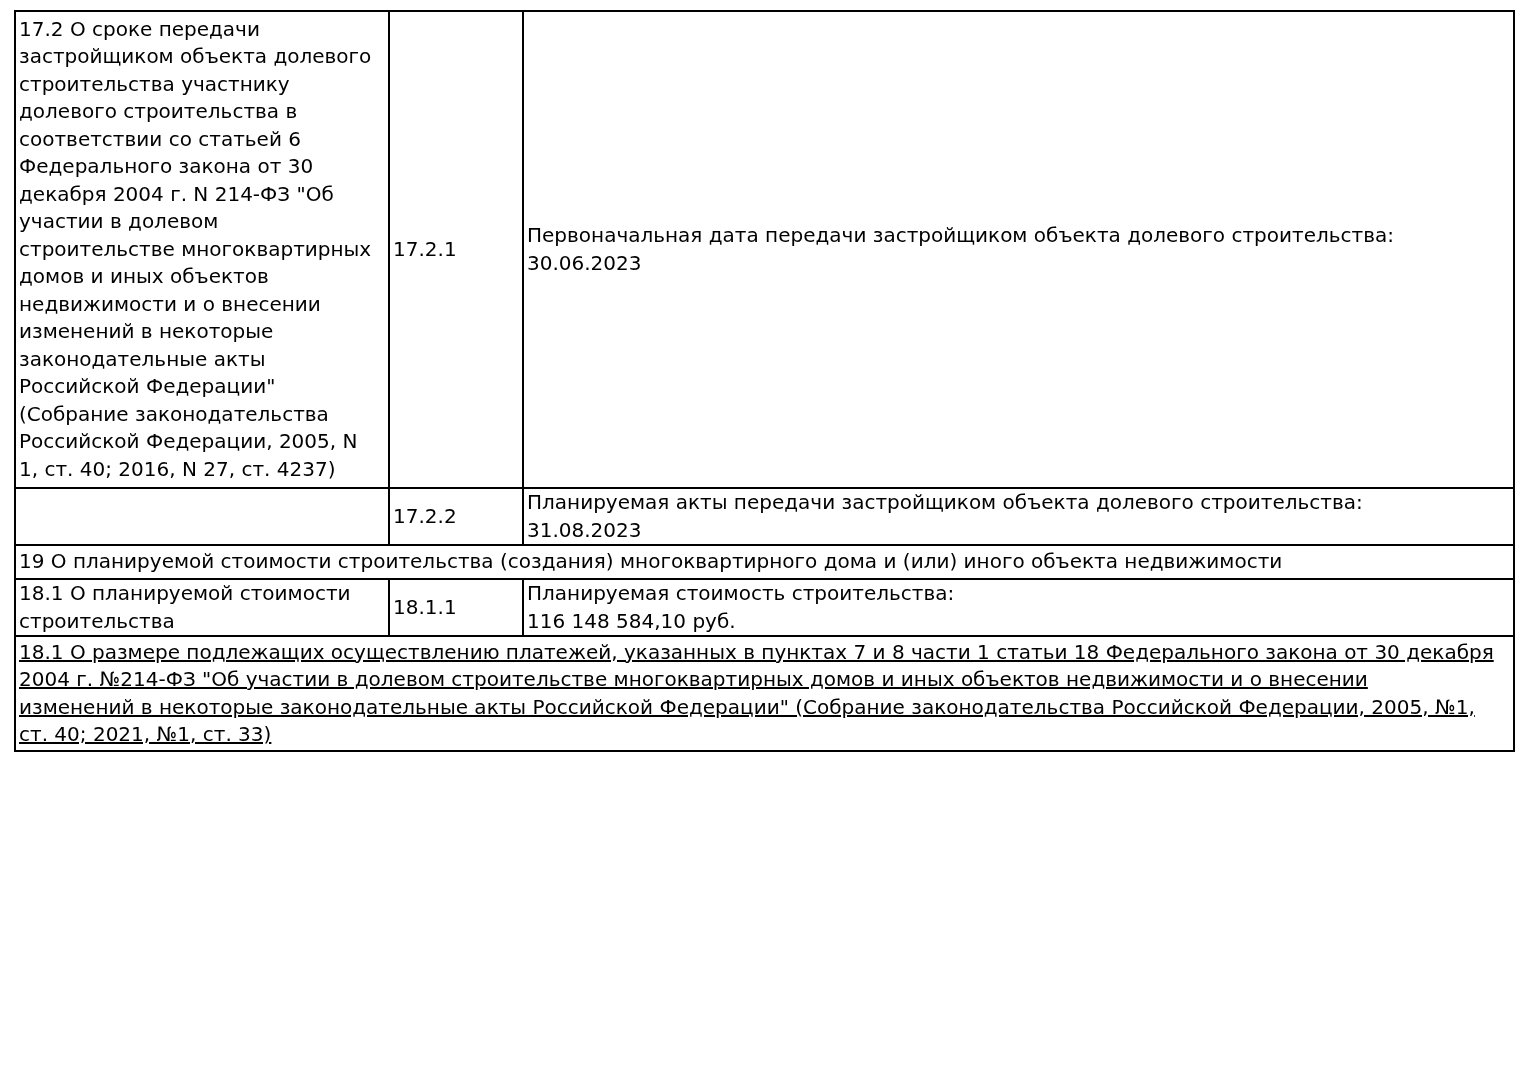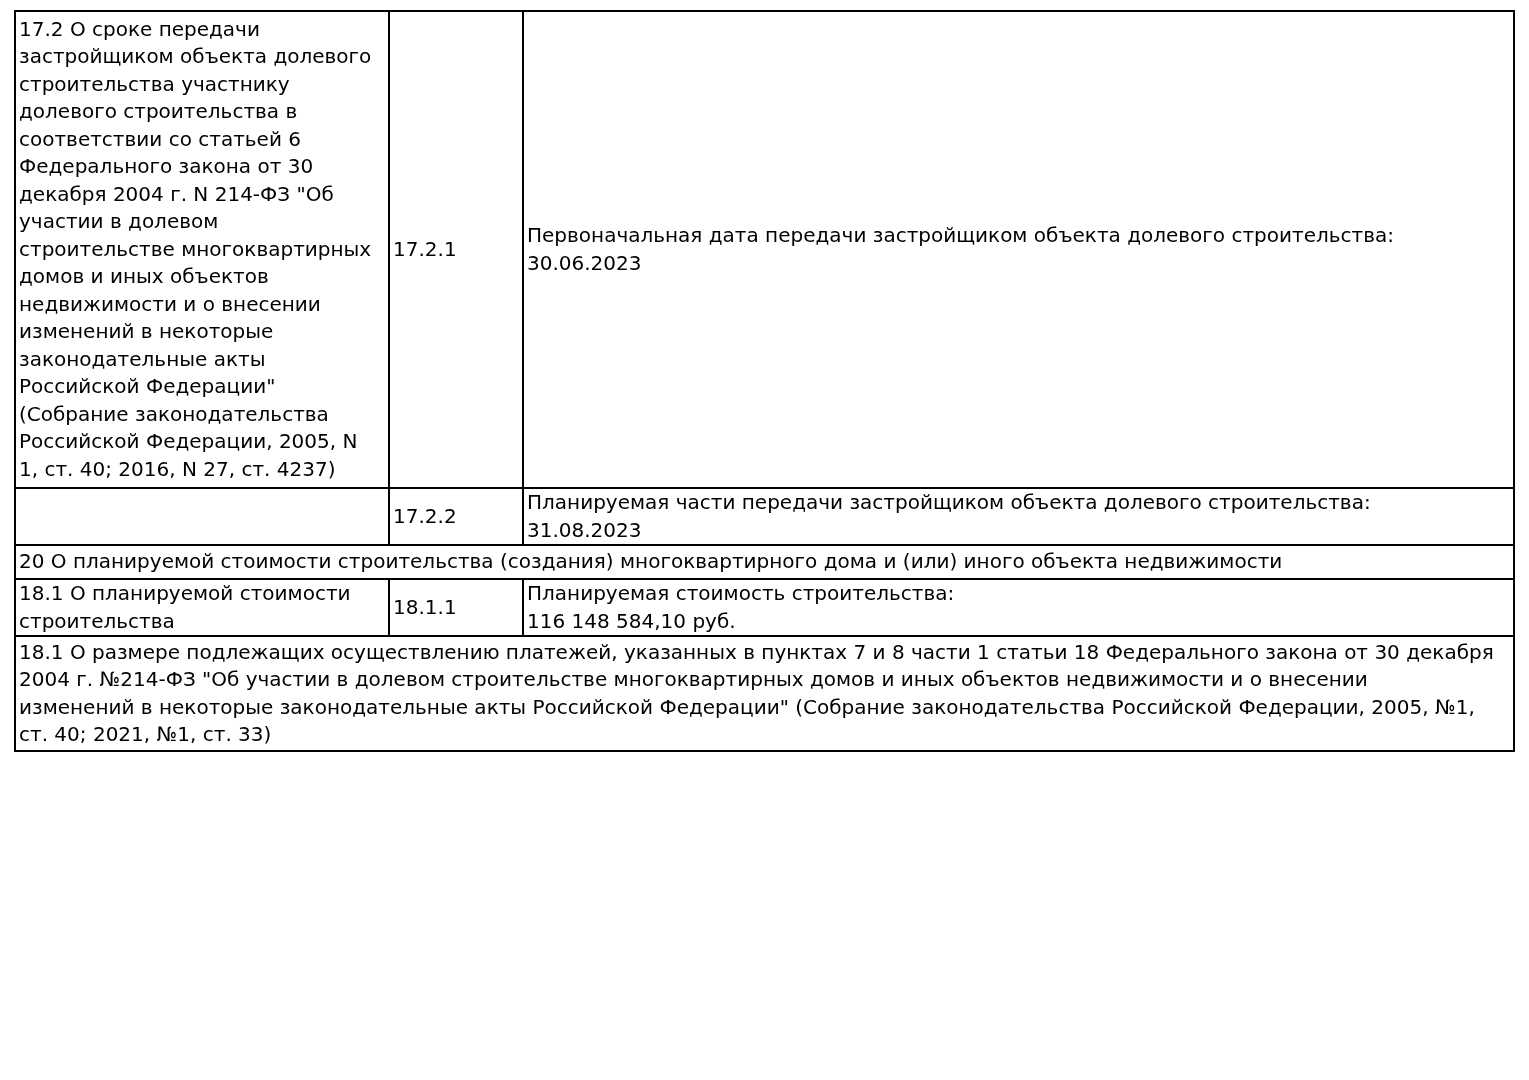--- a/index.html
+++ b/index.html
@@ -30,21 +30,21 @@
     line-height: 27.5px;
     overflow: hidden;
   }
   col.c1 { width: 374px; }
   col.c2 { width: 134px; }
   col.c3 { width: 991px; }
   tr.r1 { height: 477px; }
   tr.r2 { height: 54px; padding-left: 21px; }
   tr.r3 { height: 34px; }
   tr.r4 { height: 50px; }
-  tr.r5 { height: 115px; }
+  tr.r5 { height: 115px; text-decoration: underline; }
   td.section {
     white-space: pre-line;
   }
   td.valign-top {
     vertical-align: top;
     padding-top: 1px;
   }
   .field-label, .field-value {
     display: block;
   }
@@ -88,27 +88,27 @@
         <td>
           <span class="field-label">Первоначальная дата передачи застройщиком объекта долевого строительства:</span>
           <span class="field-value">30.06.2023</span>
         </td>
       </tr>
 
       <tr class="r2">
         <td class="section"></td>
         <td>17.2.2</td>
         <td>
-          <span class="field-label">Планируемая части передачи застройщиком объекта долевого строительства:</span>
+          <span class="field-label">Планируемая акты передачи застройщиком объекта долевого строительства:</span>
           <span class="field-value">31.08.2023</span>
         </td>
       </tr>
 
       <tr class="r3">
-        <td colspan="3" class="fullwidth">20 О планируемой стоимости строительства (создания) многоквартирного дома и (или) иного объекта недвижимости</td>
+        <td colspan="3" class="fullwidth">19 О планируемой стоимости строительства (создания) многоквартирного дома и (или) иного объекта недвижимости</td>
       </tr>
 
       <tr class="r4">
         <td class="section">18.1 О планируемой стоимости
 строительства</td>
         <td>18.1.1</td>
         <td>
           <span class="field-label">Планируемая стоимость строительства:</span>
           <span class="field-value">116 148 584,10 руб.</span>
         </td>

